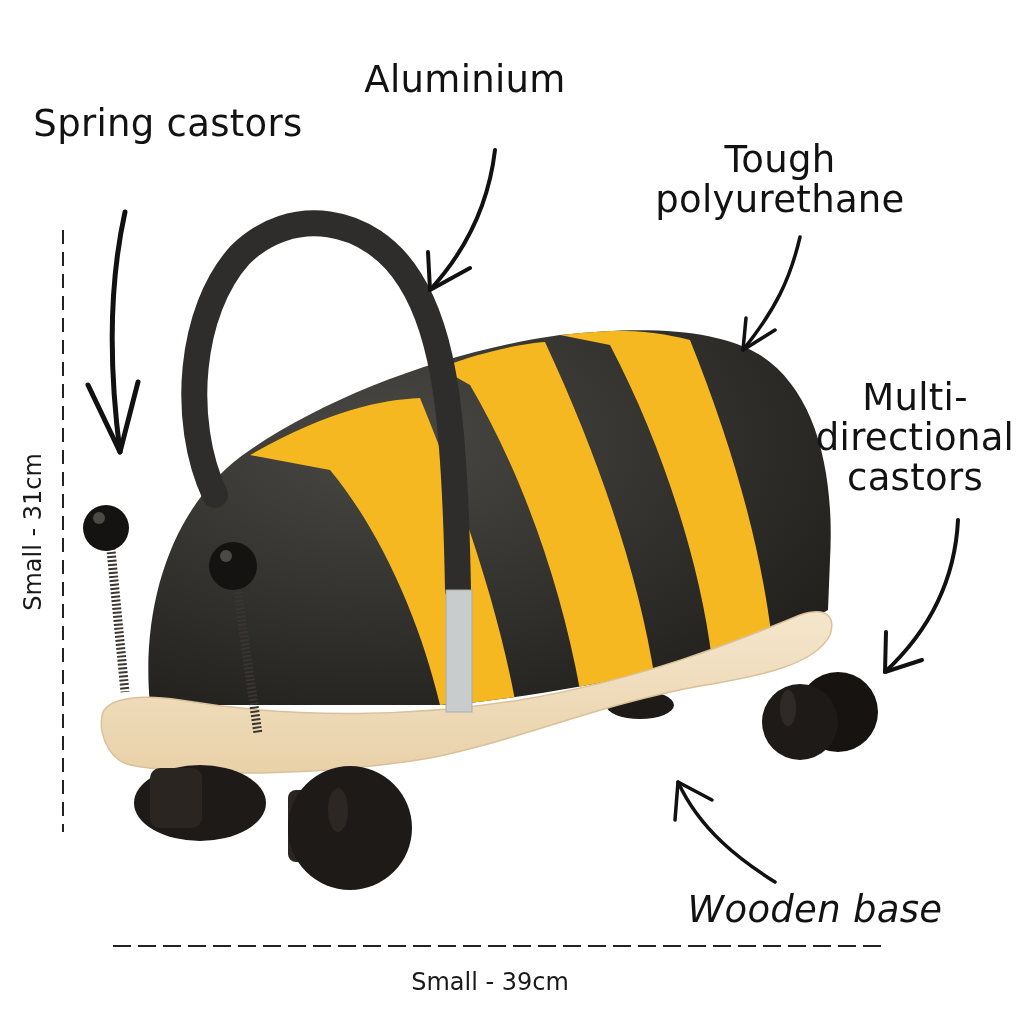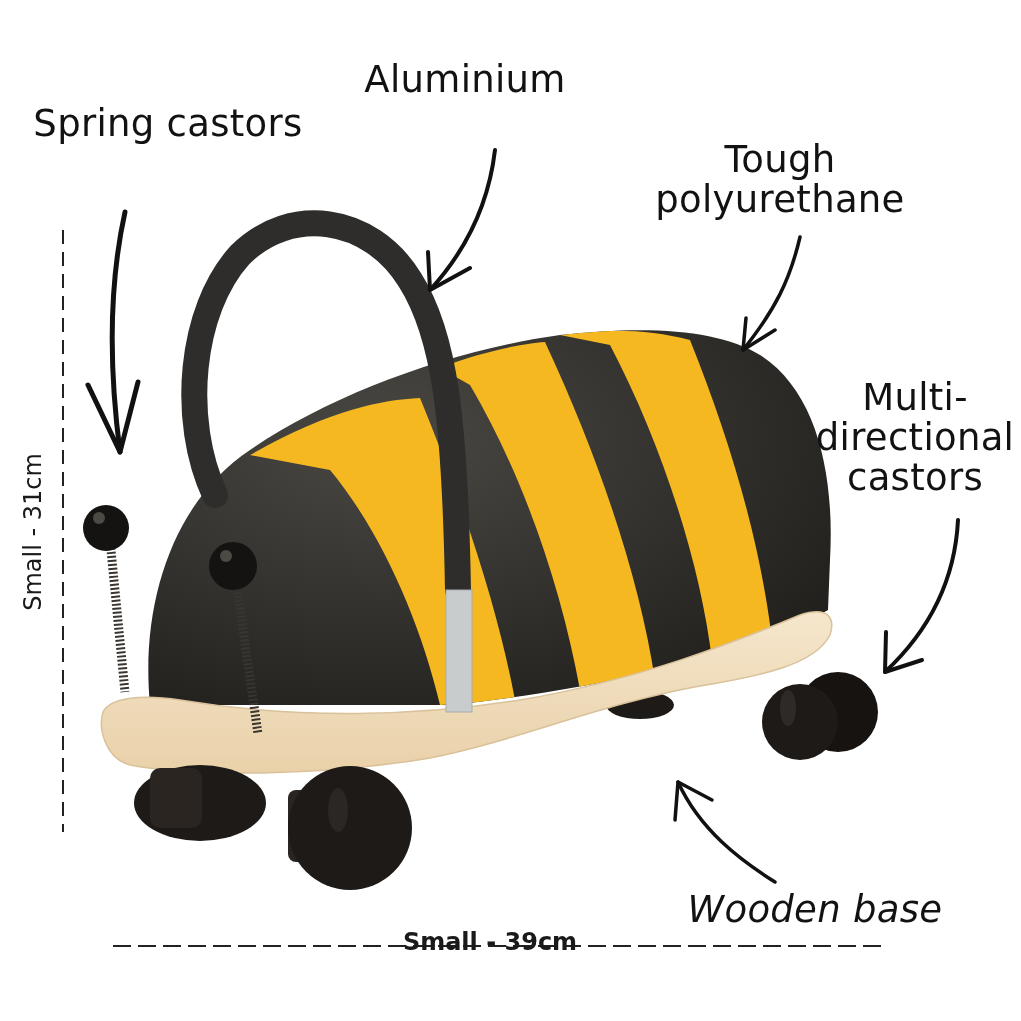--- a/index.html
+++ b/index.html
@@ -6,21 +6,21 @@
     body { width: 1021px; height: 1021px; position: relative; overflow: hidden; font-family: "DejaVu Sans", "Liberation Sans", sans-serif; color: #111111; }
     .label { position: absolute; text-align: center; line-height: 1.08; color: #121212; white-space: nowrap; }
     .label .line { display: block; }
     .big { font-size: 37px; letter-spacing: 0.3px; }
     .dim { font-size: 24px; color: #1a1a1a; }
     #lbl-eyes { left: 18px; top: 104px; width: 300px; }
     #lbl-handle { left: 340px; top: 60px; width: 250px; }
     #lbl-poly { left: 630px; top: 140px; width: 300px; }
     #lbl-castors { left: 800px; top: 378px; width: 230px; }
     #lbl-base { left: 660px; top: 890px; width: 310px; font-style: italic; }
-    #lbl-width { left: 380px; top: 930px; width: 220px; font-weight: bold; }
+    #lbl-width { left: 380px; top: 970px; width: 220px; }
     #lbl-height { left: 34px; top: 532px; transform: translate(-50%, -50%) rotate(-90deg); width: 200px; }
     svg#scene { position: absolute; left: 0; top: 0; }
   </style>
 </head>
 <body>
 
 <svg id="scene" width="1021" height="1021" viewBox="0 0 1021 1021" xmlns="http://www.w3.org/2000/svg">
   <defs>
     <clipPath id="shellClip">
       <path d="M150,705 C140,600 175,500 250,450 C330,395 450,350 560,335 C650,325 720,330 760,355 C815,390 835,470 830,560 L828,610 C760,650 600,690 450,705 Z"></path>

